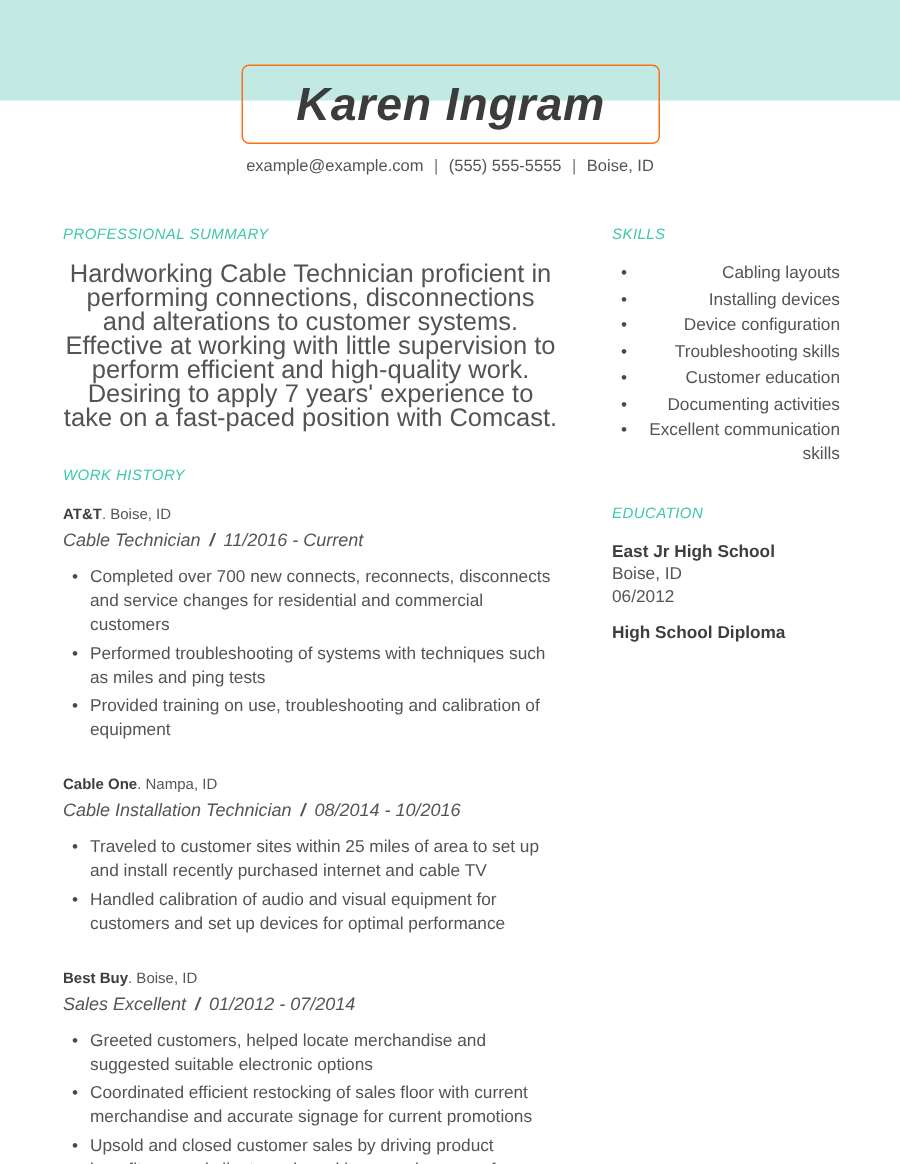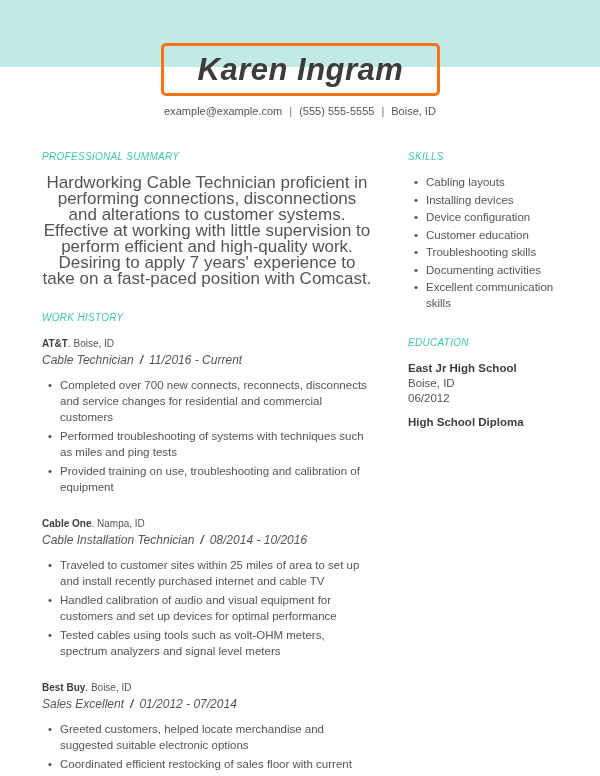--- a/index.html
+++ b/index.html
@@ -14,21 +14,21 @@
     color:#545454;
   }
   .banner {
     width:100%; height:67px;
     background:var(--banner-bg, #c2e9e4);
   }
   .name-box {
     position:absolute;
     left:161px; top:43px;
     width:279px; height:53px;
-    border:3px solid #f97316;
+    border:1px solid #f97316;
     border-radius:5px;
     background:transparent;
     display:flex; align-items:center; justify-content:center;
   }
   .name-box h1 {
     font-size:31px;
     font-weight:bold;
     font-style:italic;
     color:#3c3c3c;
     letter-spacing:0.5px;
@@ -79,21 +79,21 @@
     line-height:16px;
   }
   ul.bullets li { position:relative; margin-bottom:3px; }
   ul.bullets li::before {
     content:"\2022";
     position:absolute;
     left:-12px; top:0;
     color:#4a4a4a;
   }
   .col-right ul.bullets { margin-top:0; line-height:15.5px; }
-  .col-right ul.bullets li { margin-bottom:2px; }
+  .col-right ul.bullets li { margin-bottom:2px;text-align:right; }
   h2.education-heading { margin-top:26px; }
   .edu-entry { font-size:11.5px; line-height:15px; }
   .edu-school { font-weight:bold; color:#3e3e3e; }
   .edu-degree { font-weight:bold; color:#3e3e3e; margin-top:9px; }
 </style>
 </head>
 <body>
 
 <div class="page">
 
@@ -133,21 +133,20 @@
       <div class="job">
         <div class="job-head">
           <span class="employer">Cable One</span><span>. Nampa, ID</span>
         </div>
         <div class="job-title-line">
           <span>Cable Installation Technician</span><span class="job-divider">/</span><span>08/2014 - 10/2016</span>
         </div>
         <ul class="bullets">
           <li>Traveled to customer sites within 25 miles of area to set up and install recently purchased internet and cable TV</li>
           <li>Handled calibration of audio and visual equipment for customers and set up devices for optimal performance</li>
-          <li>Tested cables using tools such as volt-OHM meters, spectrum analyzers and signal level meters</li>
         </ul>
       </div>
 
       <div class="job">
         <div class="job-head">
           <span class="employer">Best Buy</span><span>. Boise, ID</span>
         </div>
         <div class="job-title-line">
           <span>Sales Excellent</span><span class="job-divider">/</span><span>01/2012 - 07/2014</span>
         </div>
@@ -160,22 +159,22 @@
 
     </div>
 
     <div class="col-right">
 
       <h2 class="section-heading">SKILLS</h2>
       <ul class="bullets">
         <li>Cabling layouts</li>
         <li>Installing devices</li>
         <li>Device configuration</li>
+        <li>Troubleshooting skills</li>
         <li>Customer education</li>
-        <li>Troubleshooting skills</li>
         <li>Documenting activities</li>
         <li>Excellent communication skills</li>
       </ul>
 
       <h2 class="section-heading education-heading">EDUCATION</h2>
       <div class="edu-entry">
         <div class="edu-school">East Jr High School</div>
         <div>Boise, ID</div>
         <div>06/2012</div>
         <div class="edu-degree">High School Diploma</div>

